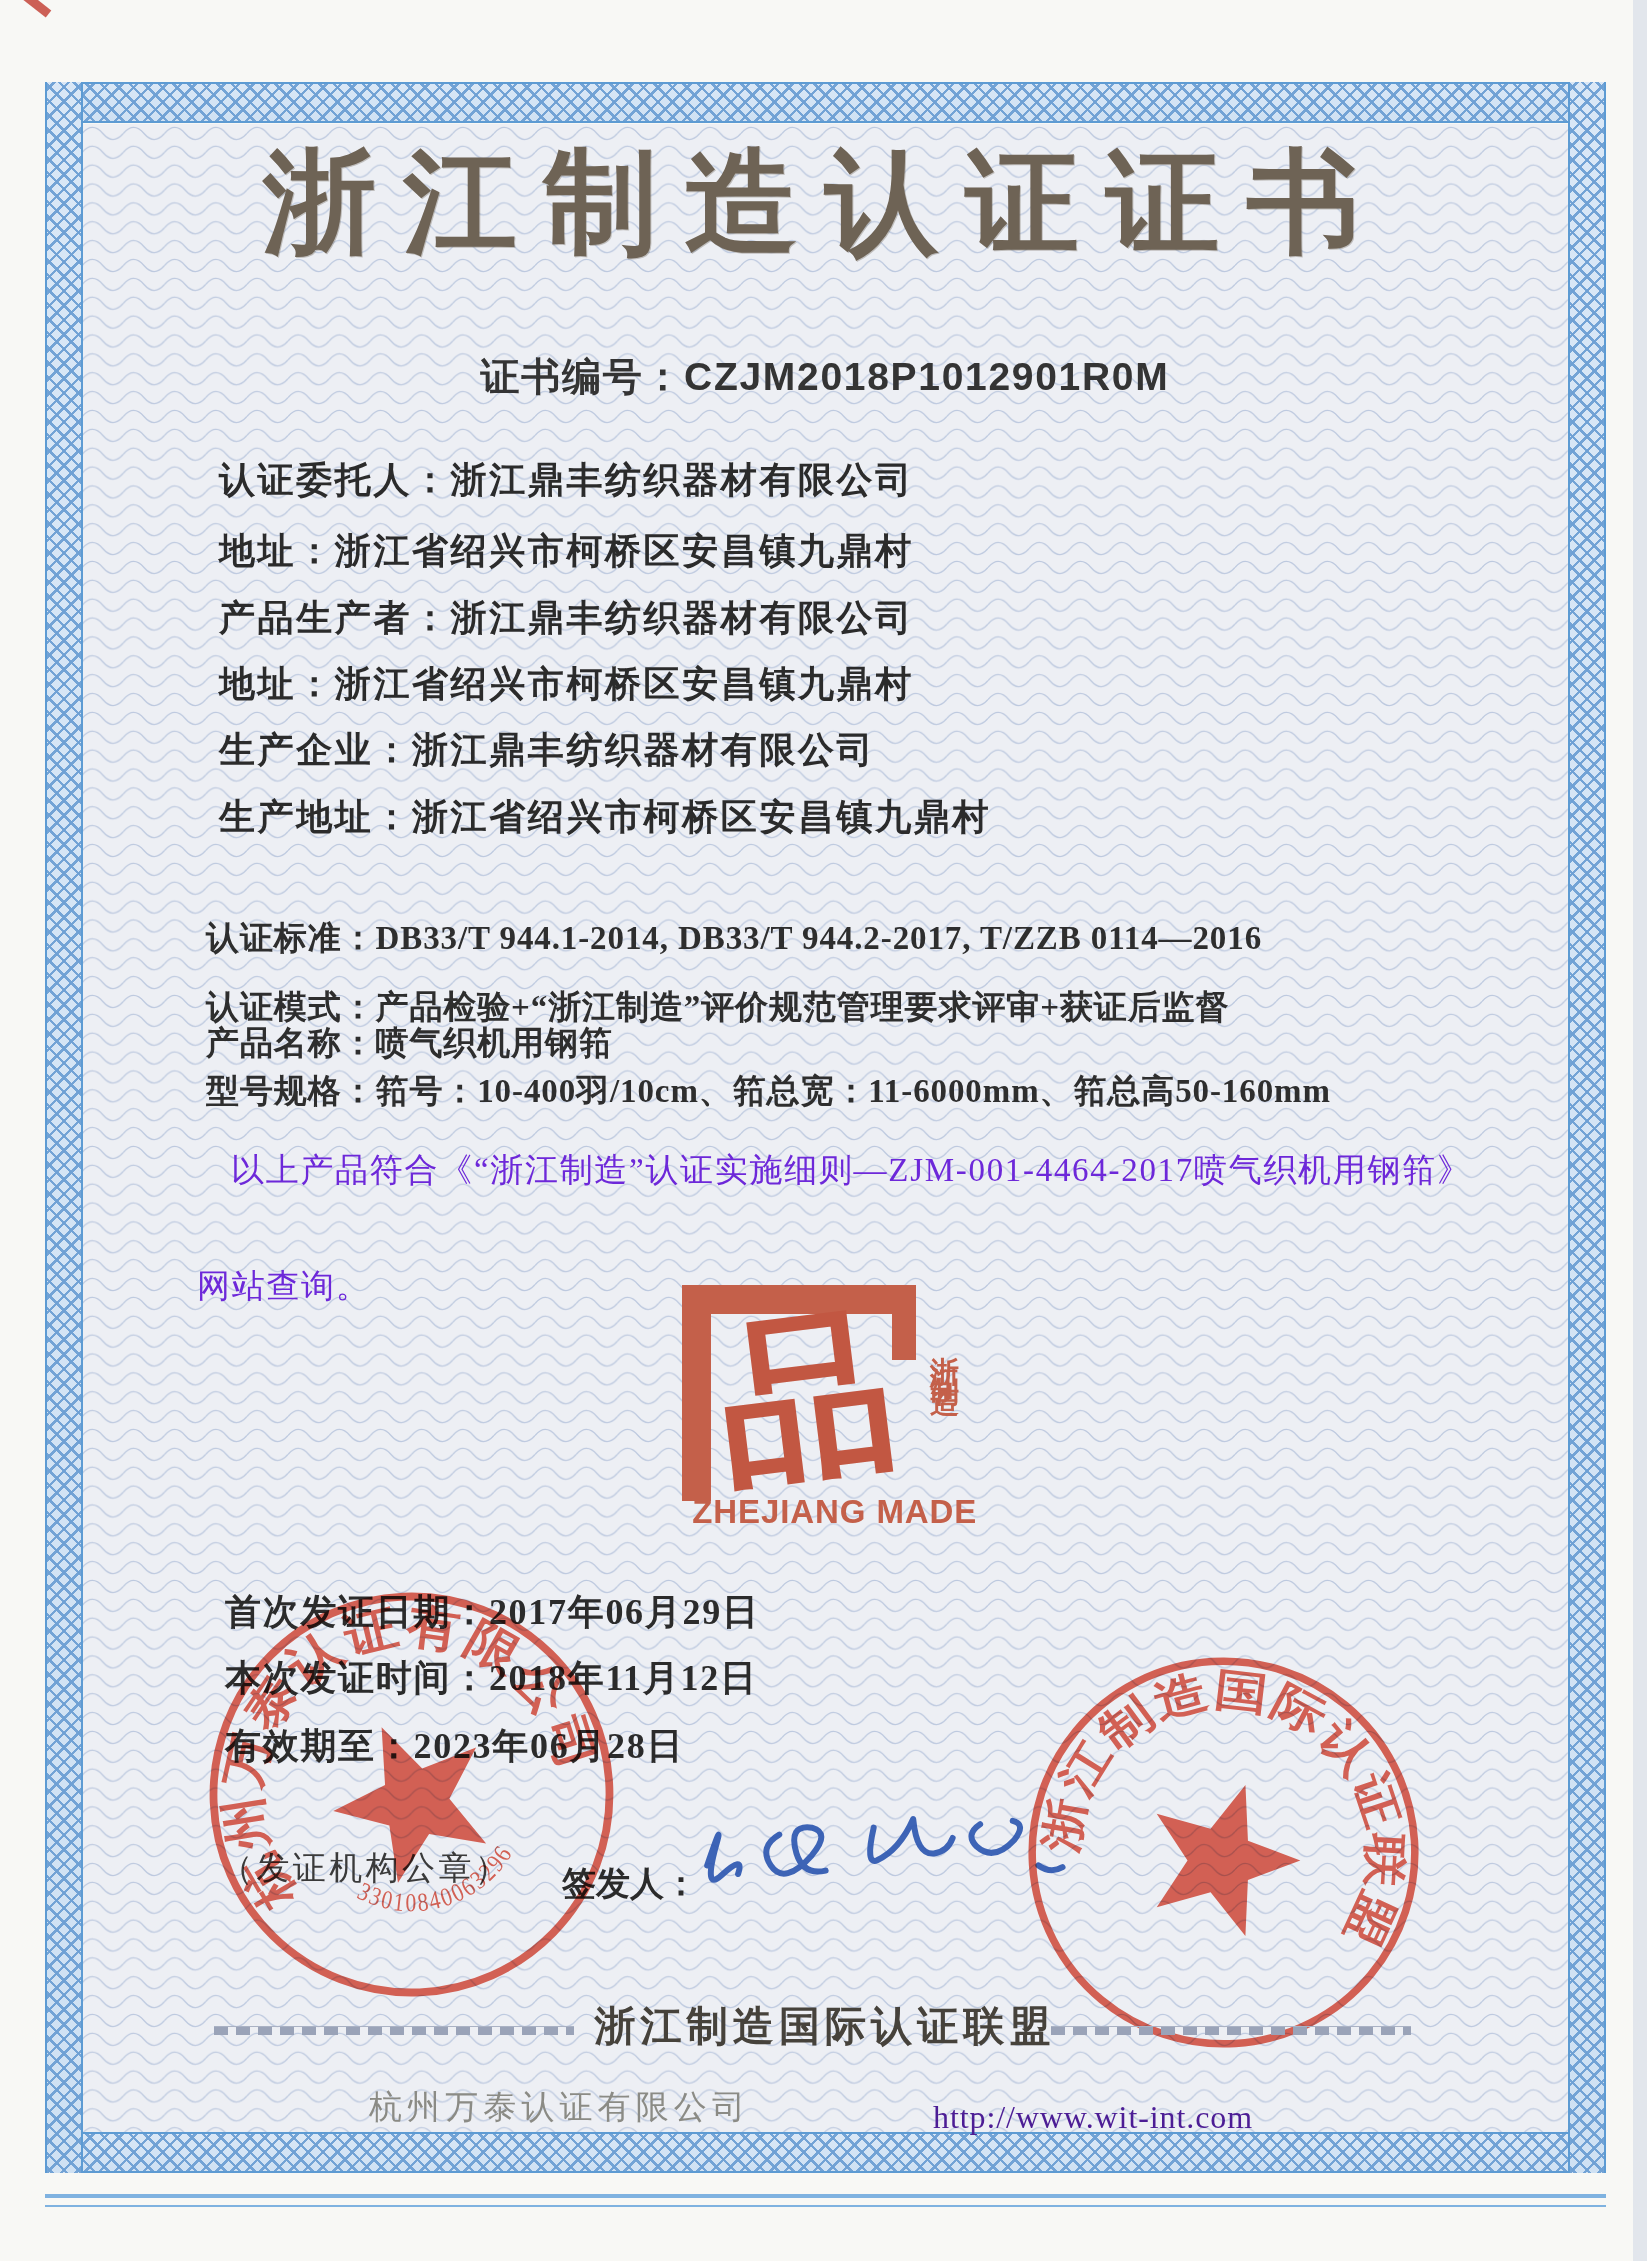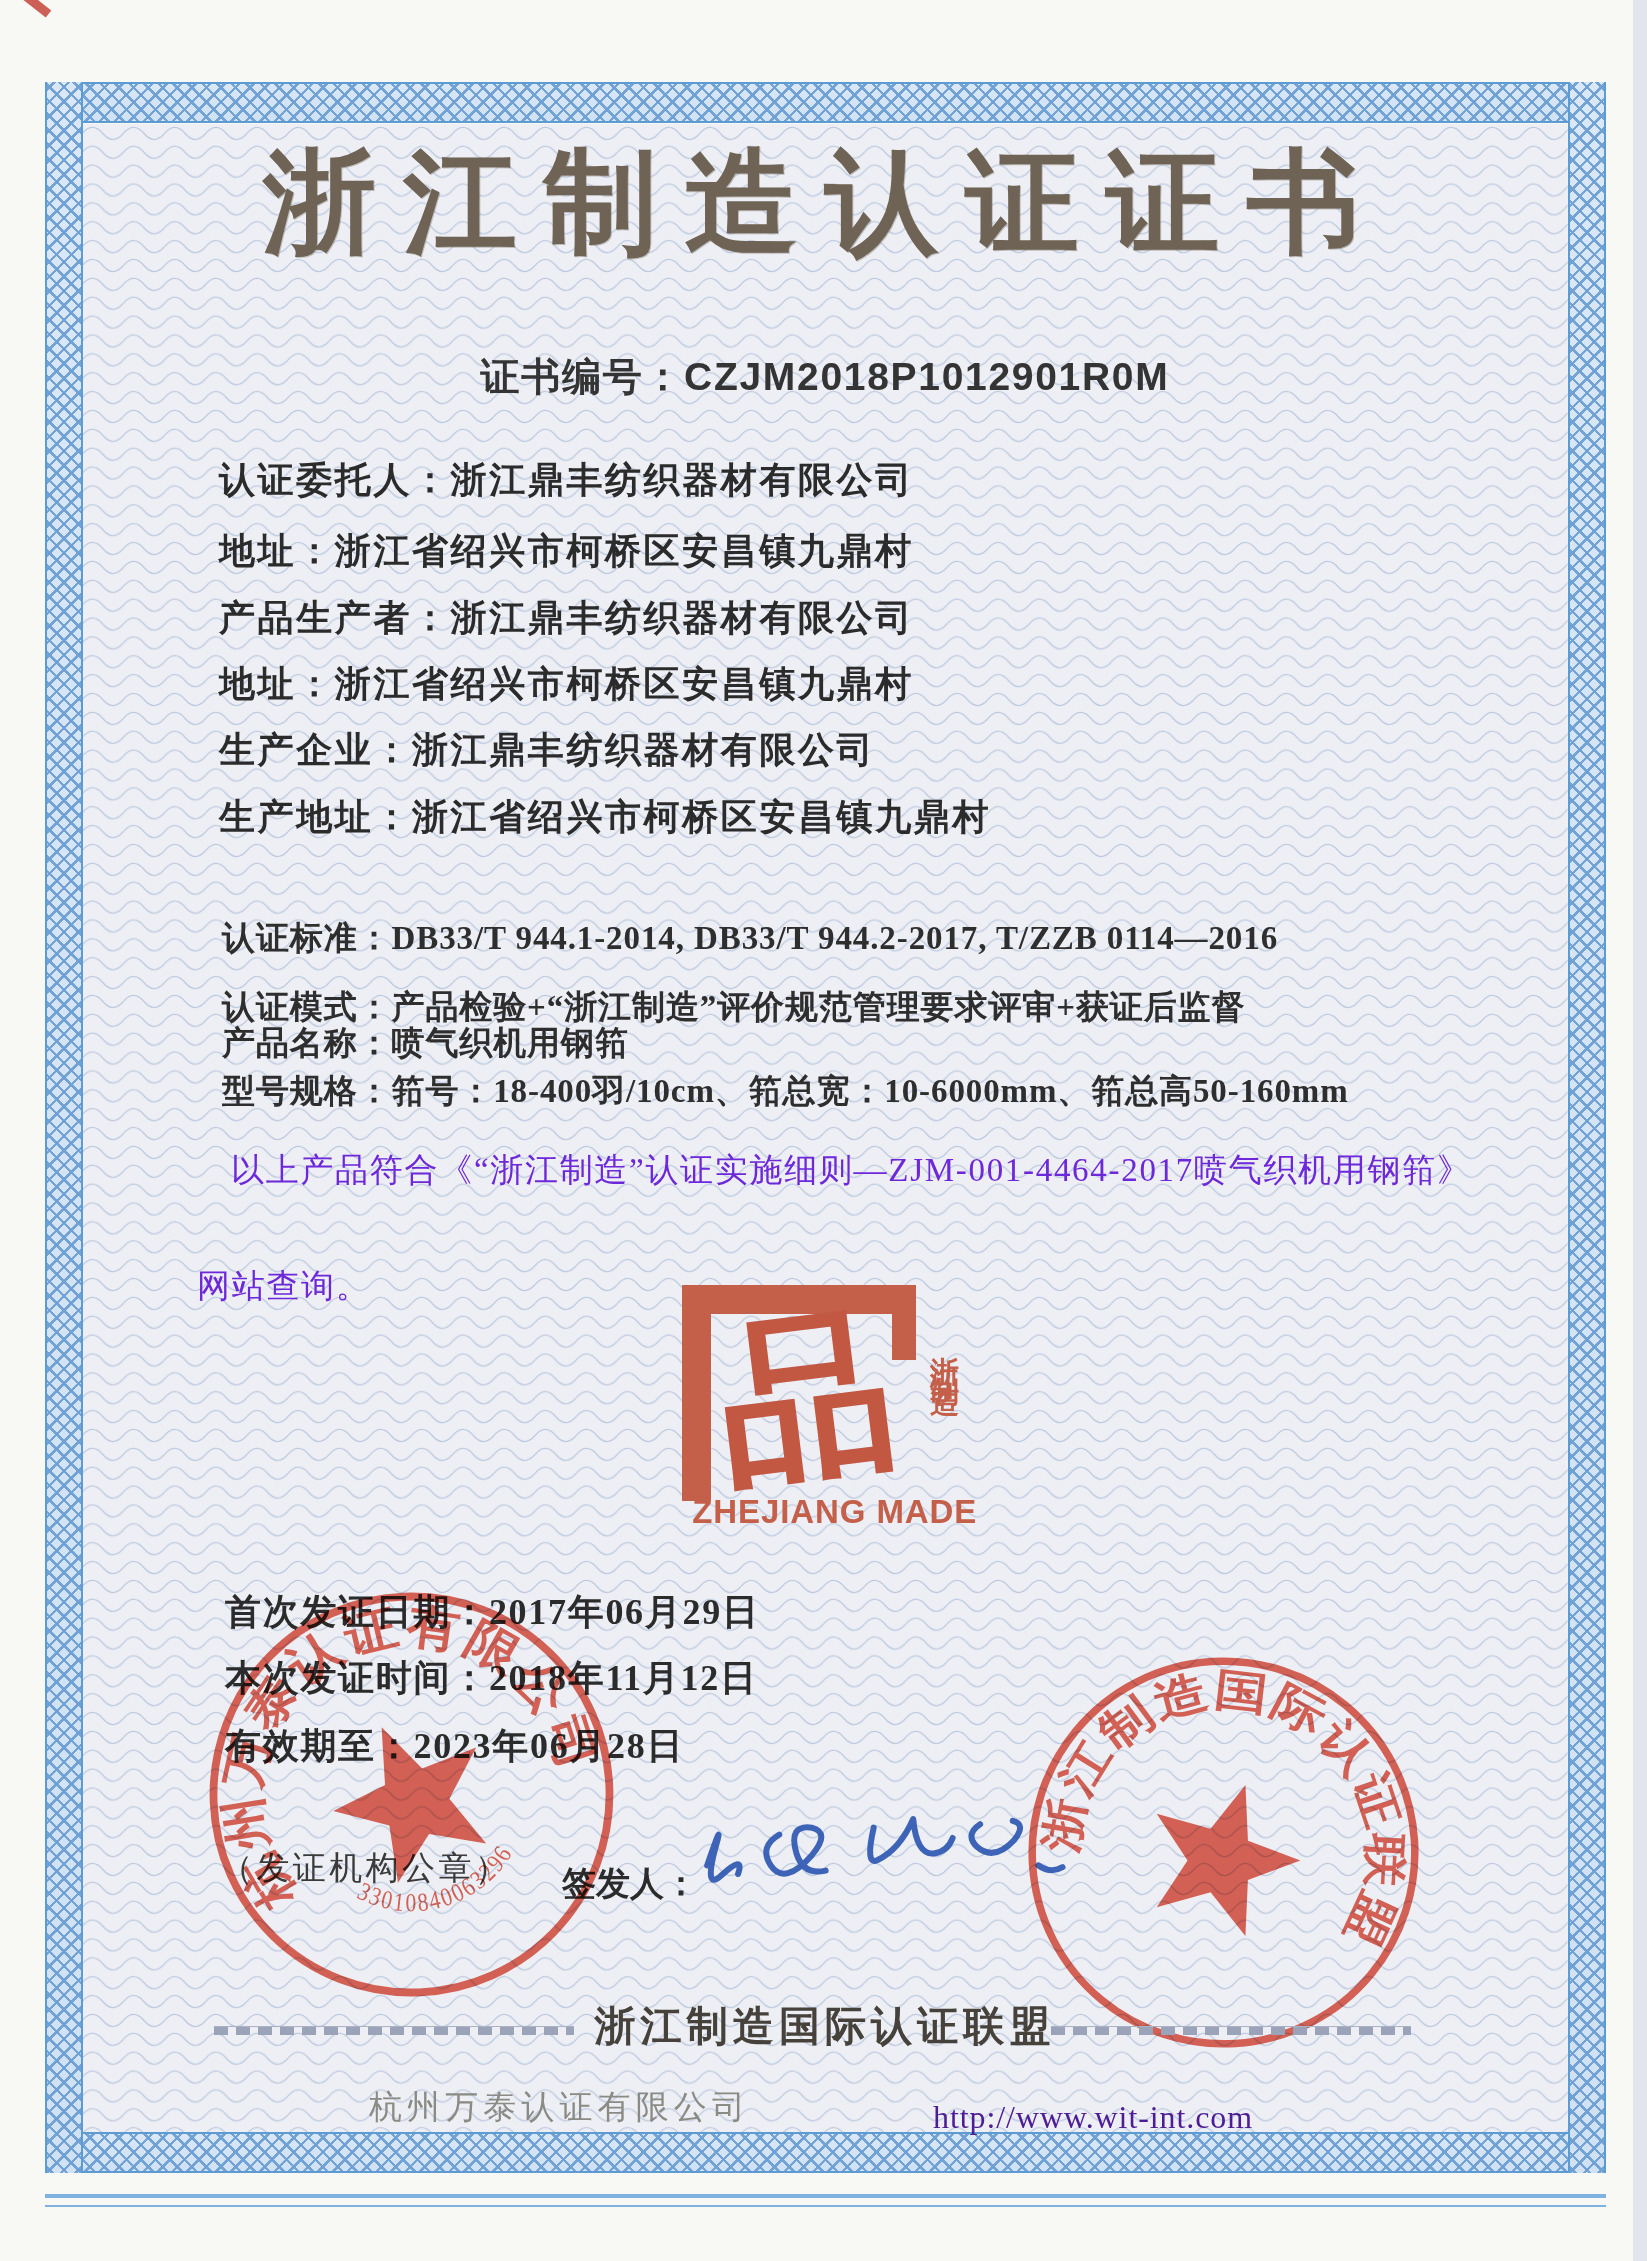--- a/index.html
+++ b/index.html
@@ -25,21 +25,21 @@
   
   #waves{position:absolute;left:82px;top:124px;}
   
   .abs{position:absolute;}
   #title{left:82px;top:127px;width:1486px;text-align:center;font-size:113px;font-weight:700;
          letter-spacing:27.5px;color:#6e6355;font-family:"DejaVu Serif",serif;
          text-shadow:0.9px 0.9px 0 rgba(110,99,85,.35);white-space:nowrap;}
   #cert-line{left:82px;top:350px;width:1486px;text-align:center;font-size:39px;font-weight:700;
              font-family:"Liberation Sans",sans-serif;color:#343434;letter-spacing:1.7px;}
   .field{left:219px;font-size:36px;font-weight:700;color:#2b2b2b;letter-spacing:2.6px;white-space:nowrap;}
-  .std{left:206px;font-size:33px;font-weight:700;color:#2e2e2e;letter-spacing:0.9px;white-space:nowrap;margin-left:16px;}
+  .std{left:206px;font-size:33px;font-weight:700;color:#2e2e2e;letter-spacing:0.9px;white-space:nowrap;}
   .stmt{left:197px;width:1265px;font-size:33px;color:#6d28d9;letter-spacing:1.7px;white-space:nowrap;}
   .date-line{left:225px;font-size:36px;font-weight:700;color:#2b2b2b;letter-spacing:1.7px;white-space:nowrap;}
   #seal-note{left:220px;top:1846px;font-size:33px;color:#3a3a3a;letter-spacing:3.4px;}
   #issuer-label{left:562px;top:1861px;font-size:34px;font-weight:700;color:#2b2b2b;}
   
   #logo{left:682px;top:1285px;width:288px;height:280px;}
   #logo .bar{position:absolute;background:#c4604a;}
   #logo-bar-top{left:0;top:0;width:234px;height:29px;}
   #logo-bar-step{left:210px;top:29px;width:24px;height:46px;background:#c4604a;position:absolute;}
   #logo-bar-left{left:0;top:0;width:29px;height:216px;}
@@ -97,21 +97,21 @@
   <div class="abs field" style="top:456px">认证委托人：浙江鼎丰纺织器材有限公司</div>
   <div class="abs field" style="top:527px">地址：浙江省绍兴市柯桥区安昌镇九鼎村</div>
   <div class="abs field" style="top:594px">产品生产者：浙江鼎丰纺织器材有限公司</div>
   <div class="abs field" style="top:660px">地址：浙江省绍兴市柯桥区安昌镇九鼎村</div>
   <div class="abs field" style="top:726px">生产企业：浙江鼎丰纺织器材有限公司</div>
   <div class="abs field" style="top:793px">生产地址：浙江省绍兴市柯桥区安昌镇九鼎村</div>
 
   <div class="abs std" style="top:916px">认证标准：DB33/T 944.1-2014, DB33/T 944.2-2017, T/ZZB 0114—2016</div>
   <div class="abs std" style="top:985px">认证模式：产品检验+“浙江制造”评价规范管理要求评审+获证后监督</div>
   <div class="abs std" style="top:1021px">产品名称：喷气织机用钢筘</div>
-  <div class="abs std" style="top:1069px">型号规格：筘号：18-400羽/10cm、筘总宽：10-6000mm、筘总高50-160mm</div>
+  <div class="abs std" style="top:1069px">型号规格：筘号：10-400羽/10cm、筘总宽：11-6000mm、筘总高50-160mm</div>
 
   <div class="abs stmt" style="top:1148px;padding-left:34px">以上产品符合《“浙江制造”认证实施细则—ZJM-001-4464-2017喷气织机用钢筘》</div>
   <div class="abs stmt" style="top:1264px">网站查询。</div>
 
   <div id="logo" class="abs">
     <div id="logo-bar-top" class="bar"></div>
     <div id="logo-bar-step"></div>
     <div id="logo-bar-left" class="bar"></div>
     <div id="logo-mark">品</div>
     <div id="logo-vertical">浙江制造</div>

